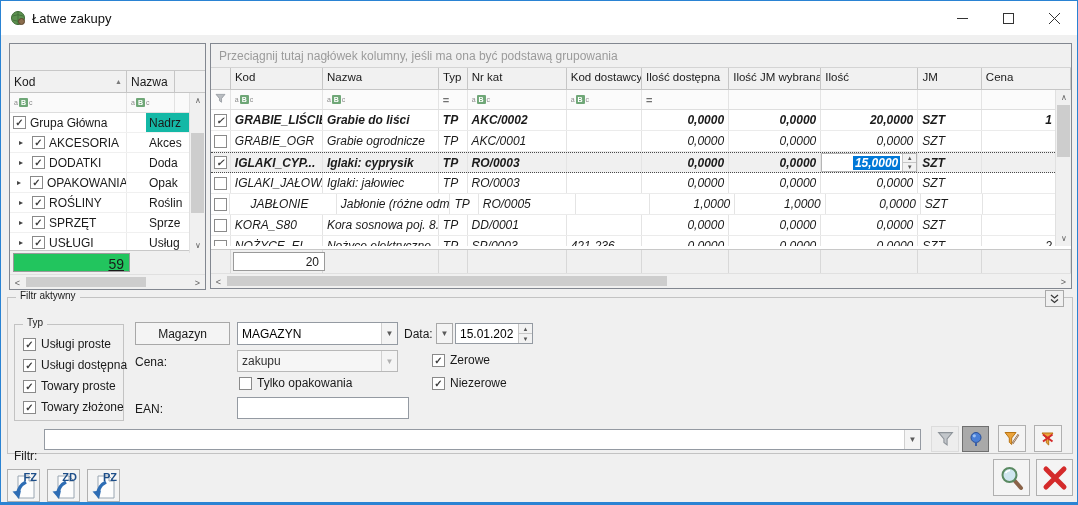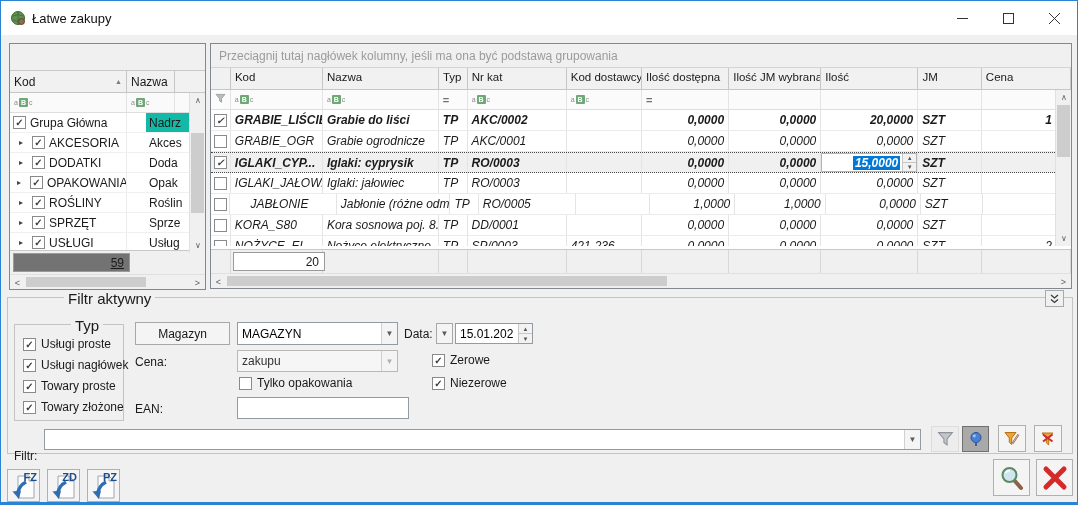--- a/index.html
+++ b/index.html
@@ -37,21 +37,21 @@
   .lp-colhead .hc { padding:3px 4px; border-right:1px solid #c6c6c6; font-size:12px; display:flex; align-items:center; overflow:hidden; }
   .sort-arrow { margin-left:auto; font-size:7px; color:#7a7a7a; }
   .lp-filter { display:flex; height:20px; background:#fafafa; border-bottom:1px solid #dedede; }
   .lp-filter .fc { border-right:1px solid #e2e2e2; display:flex; align-items:center; padding-left:4px; overflow:hidden; }
   .tree-rows { }
   .trow { display:flex; height:20px; border-bottom:1px solid #f0f0f0; background:#fff;gap:19px; }
   .trow .c-kod { width:117px; border-right:1px solid #ececec; display:flex; align-items:center; gap:4px; padding-left:3px; overflow:hidden; white-space:nowrap; }
   .trow .c-naz { width:48px; display:flex; align-items:center; padding-left:3px; overflow:hidden; white-space:nowrap; }
   .expander { font-size:8px; color:#404040; width:9px; flex:0 0 9px; }
   .lp-footer { position:absolute; left:0; bottom:15px; right:0; height:24px; background:#f0f0f0; border-top:1px solid #c8c8c8; }
-  .count-box { position:absolute; left:3px; top:2px; width:117px; height:19px; background:#737373; border:1px solid #9a9a9a; text-align:right; padding:2px 5px; font-size:12px;text-decoration:underline; }
+  .count-box { position:absolute; left:3px; top:2px; width:117px; height:19px; background:#22c55e; border:1px solid #9a9a9a; text-align:right; padding:2px 5px; font-size:14px;text-decoration:underline; }
 
   
   .sbv { position:absolute; width:16px; background:#f0f0f0; border-left:1px solid #e0e0e0; }
   .sbh { position:absolute; height:15px; background:#f0f0f0; border-top:1px solid #e0e0e0; }
   .sb-arrow { position:absolute; color:#5f5f5f; display:flex; align-items:center; justify-content:center; }
   .sbv .sb-arrow { width:16px; height:15px; font-size:8px; }
   .sbh .sb-arrow { width:15px; height:15px; font-size:9px; }
   .sb-thumb { position:absolute; background:#cdcdcd; }
 
   
@@ -79,21 +79,21 @@
   .grid-count { position:absolute; left:22px; top:2px; width:92px; height:19px; background:#fff; border:1px solid #9a9a9a; text-align:right; padding:2px 5px; }
 
   
   .abc { display:inline-flex; align-items:center; gap:1px; }
   .abc .a, .abc .c { font-size:7px; color:#8a8a8a; }
   .abc .b { width:9px; height:9px; background:#6fa777; color:#fff; font-size:7px; font-weight:bold; display:inline-flex; align-items:center; justify-content:center; border-radius:1px; }
   .eq { color:#707070; font-weight:bold; font-size:11px; }
 
   
   .gbox { position:absolute; border:1px solid #c3c3c3; }
-  .gbox > .legend { position:absolute; top:-8px; left:8px; background:#f0f0f0; padding:0 4px; font-size:15px;margin-left:48px; }
+  .gbox > .legend { position:absolute; top:-8px; left:8px; background:#f0f0f0; padding:0 4px; font-size:10px; }
   .fp { left:6px; top:296px; width:1066px; height:157px; }
   .typ-box { left:6px; top:26px; width:110px; height:97px; }
   .typ-opt { position:absolute; left:8px; display:flex; align-items:center; gap:5px; white-space:nowrap; }
   .chk-row { position:absolute; display:flex; align-items:center; gap:5px; white-space:nowrap; }
   .collapse-btn { position:absolute; right:8px; top:-8px; width:19px; height:17px; background:#f0f0f0; border:1px solid #a9a9a9; display:flex; align-items:center; justify-content:center; }
 
   
   .doc-btn { position:absolute; top:460px; width:33px; height:33px; background:#f4f4f4; border:1px solid #b0b0b0;margin-top:8px; }
   .doc-btn svg { position:absolute; left:1px; top:2px; }
   .doc-btn .lbl { position:absolute; right:2px; top:1px; font-size:11px; font-weight:bold; color:#1d4e89; }
@@ -473,21 +473,21 @@
 
     <div class="gbox typ-box">
       <span class="legend" style="background:#f0f0f0;">Typ</span>
       <div id="typ-options">
           <div class="typ-opt" style="top: 12px;">
             <span class="cb checked"></span>
             <span>Usługi proste</span>
           </div>
           <div class="typ-opt" style="top: 33px;">
             <span class="cb checked"></span>
-            <span>Usługi nagłówek</span>
+            <span>Usługi dostępna</span>
           </div>
           <div class="typ-opt" style="top: 54px;">
             <span class="cb checked"></span>
             <span>Towary proste</span>
           </div>
           <div class="typ-opt" style="top: 75px;">
             <span class="cb checked"></span>
             <span>Towary złożone</span>
           </div>
         </div>

